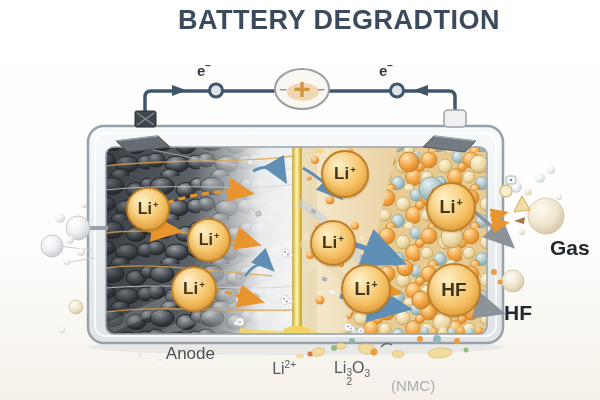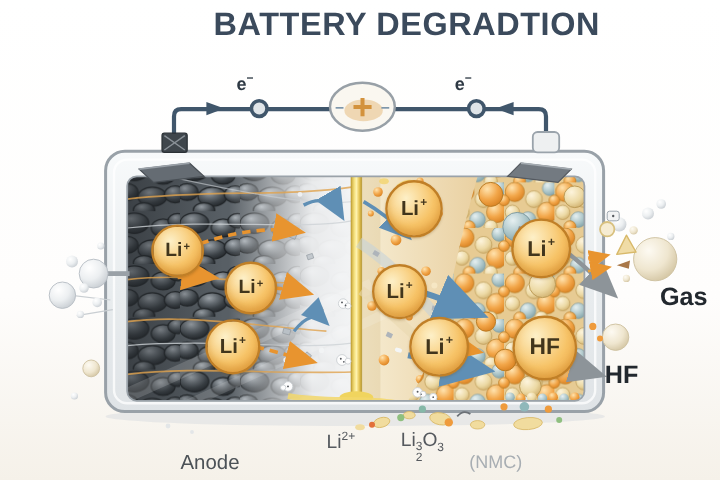--- a/index.html
+++ b/index.html
@@ -414,21 +414,21 @@
       <span>Li</span>
       <sup>+</sup>
     </div>
 <div class="ion" style="left:427px;top:263px;width:50px;height:50px;font-size:19px;">
       <span>HF</span>
     </div>
 
 <div class="callout" style="left:520px;top:236px;margin-left:30px;">Gas</div>
 <div class="callout" style="left:504px;top:301px;">HF</div>
 
-<div class="legend" style="left:135px;top:376px;width:80px;">Anode</div>
+<div class="legend" style="left:135px;top:344px;width:80px;text-align:right;">Anode</div>
 <div class="chem" style="left:236px;top:359px;width:60px;"><span>Li</span><sup>2+</sup></div>
 <div class="chem" style="left:300px;top:359px;width:70px;"><span>Li</span><span class="stack">
         <span>3</span>
         <span>2</span>
       </span><span>O</span><sub>3</sub></div>
 <div class="legend-sub" style="left:391px;top:377px;width:80px;">(NMC)</div>
 
 </div>
 
 </body></html>

